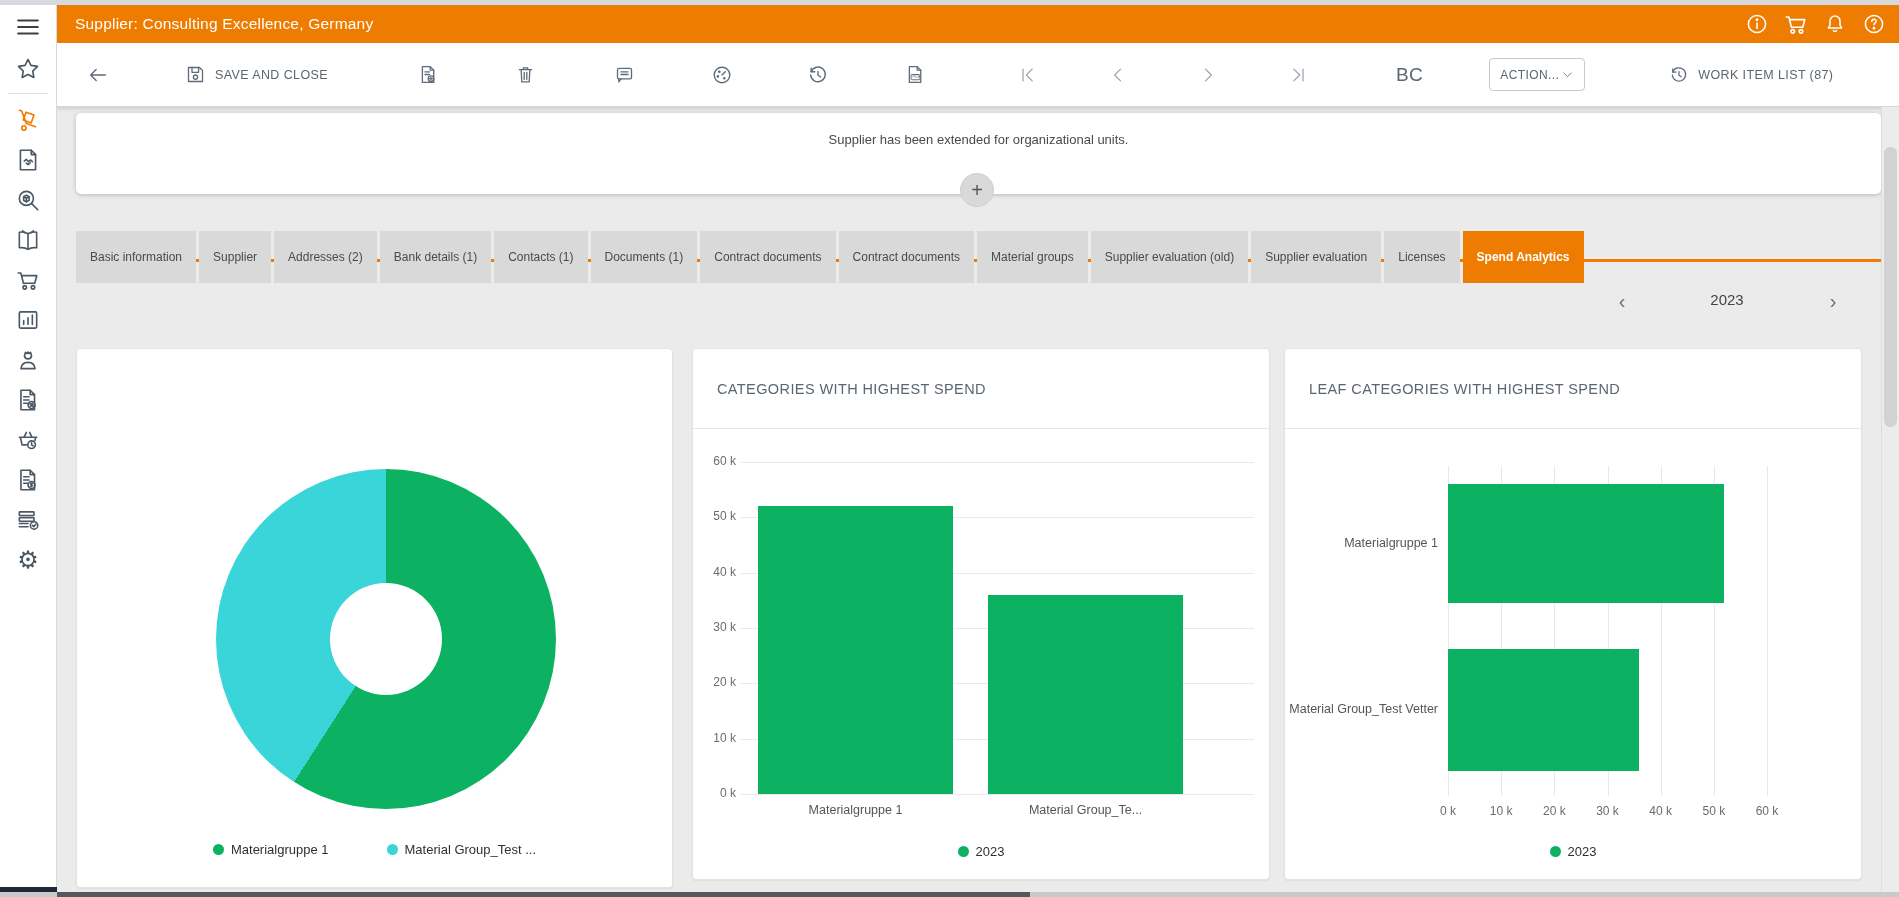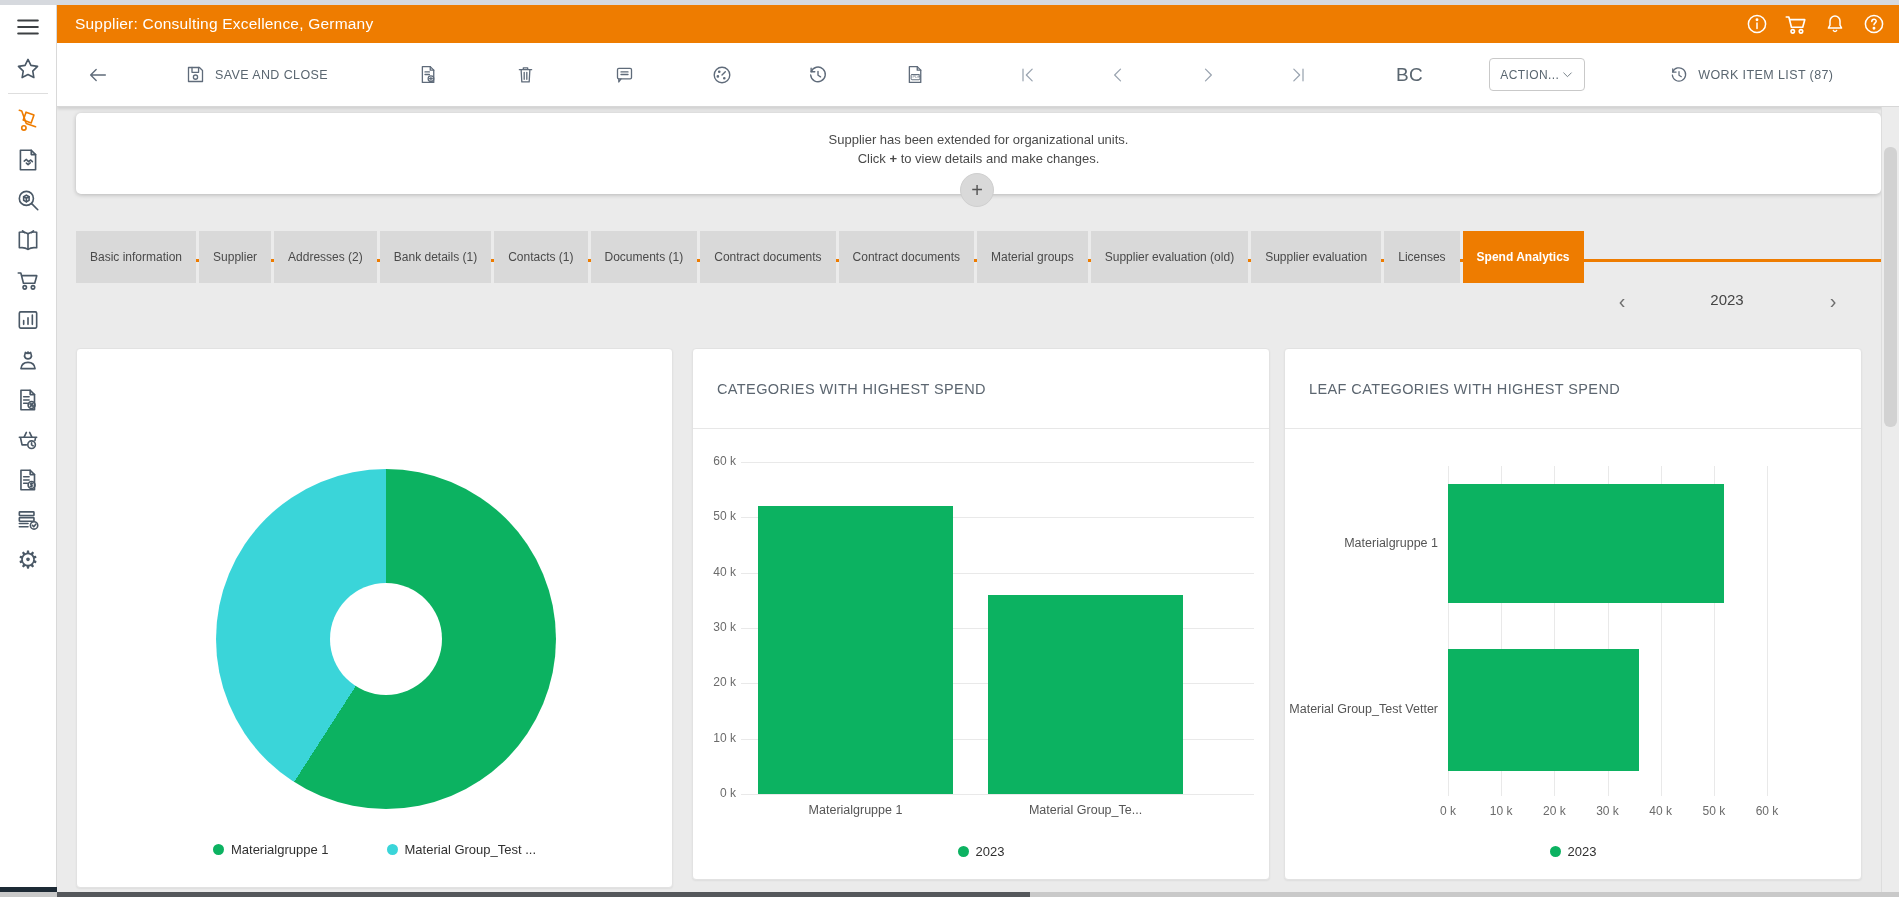--- a/index.html
+++ b/index.html
@@ -305,25 +305,20 @@
           <path d="M4.5 4.5v4h4"></path>
           <path d="M12 8v4.3l2.8 1.7"></path>
         </svg>
       <span class="tb-label">WORK ITEM LIST (87)</span>
     </div>
   </div>
 
   <div class="notice-card">
     <div class="notice-text">
       <div>Supplier has been extended for organizational units.</div>
-      <div>
-        <span>Click</span>
-        <b>+</b>
-        <span>to view details and make changes.</span>
-      </div>
     </div>
   </div>
   <div class="plus-btn">+</div>
 
   <div class="tabbar">
       <div class="tab">Basic information</div>
       <div class="tab">Supplier</div>
       <div class="tab">Addresses (2)</div>
       <div class="tab">Bank details (1)</div>
       <div class="tab">Contacts (1)</div>

